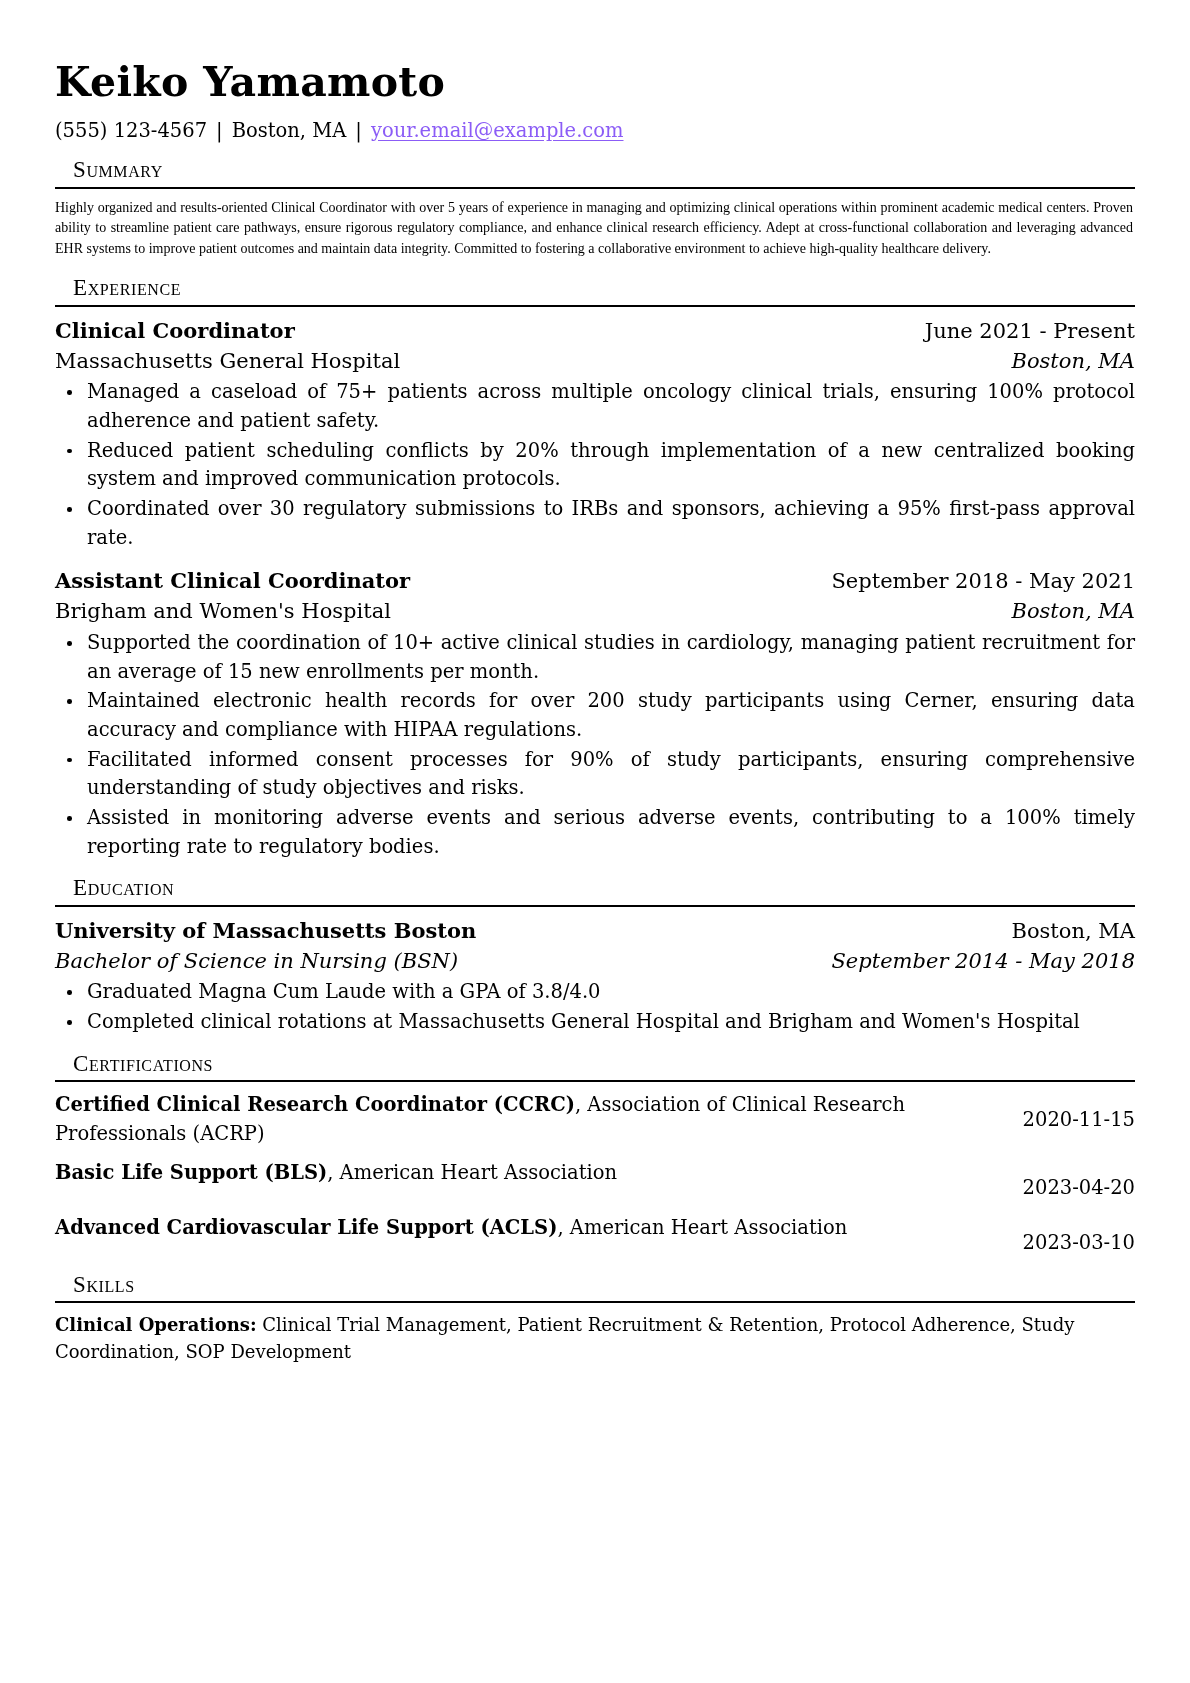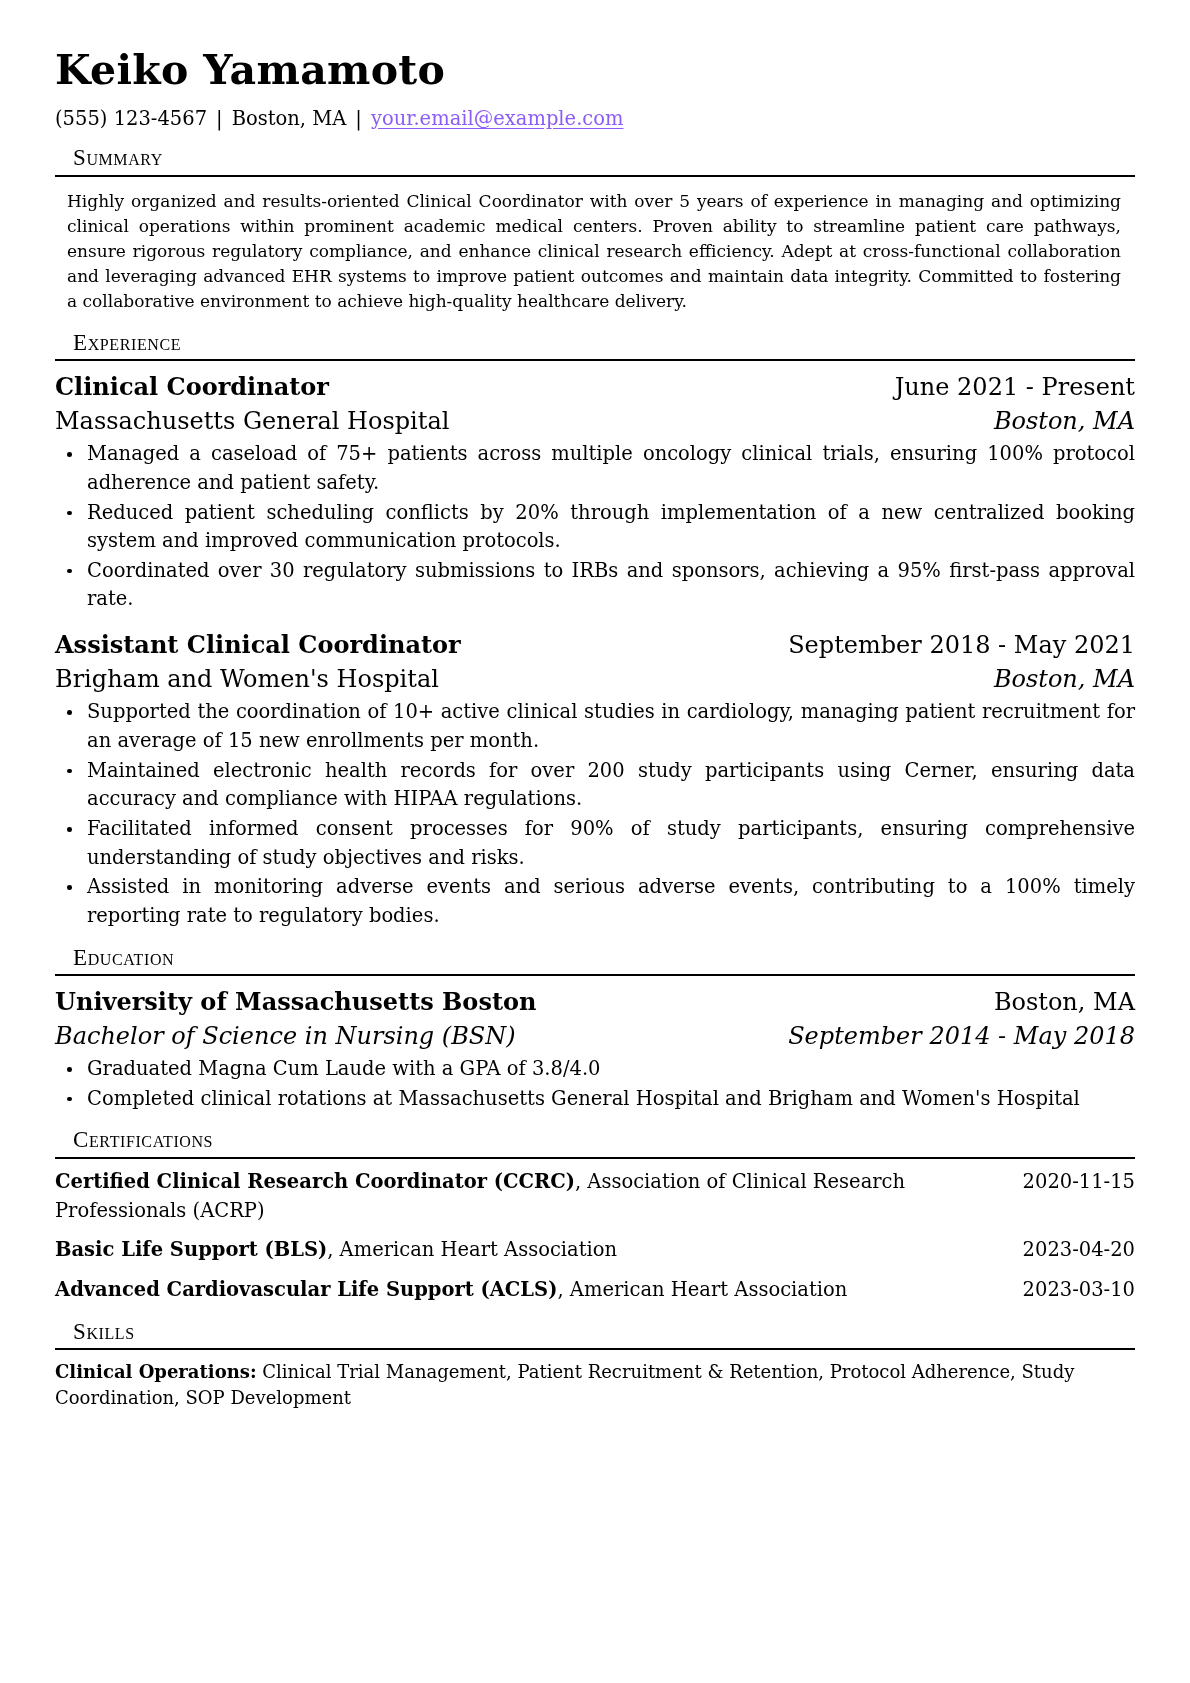--- a/index.html
+++ b/index.html
@@ -11,21 +11,21 @@
     width: 1190px;
     min-height: 1683px;
     font-family: "DejaVu Serif", "Liberation Serif", serif;
     color: #000000;
     -webkit-font-smoothing: antialiased;
   }
   .page {
     width: 1190px;
     min-height: 1683px;
     box-sizing: border-box;
-    padding: 44px 55px 40px 55px;
+    padding: 56px 55px 40px 55px;
     background: #ffffff;
   }
 
   
   .name {
     font-family: "DejaVu Serif", "Liberation Serif", serif;
     font-size: 41px;
     font-weight: bold;
     letter-spacing: 0.3px;
     line-height: 1.12;
@@ -63,41 +63,42 @@
   }
   .rule {
     border: 0;
     border-top: 2.6px solid #000;
     margin: 0 0 9px 0;
     height: 0;
   }
 
   
   .summary {
-    font-size: 17px;
+    font-size: 14px;
     line-height: 1.47;
     text-align: justify;
     text-justify: inter-word;
     hyphens: auto;
-    margin: 12px;
+    margin: 0;
     padding: 0 2px 2px 0;
+    font-family: Liberation Serif, serif;
   }
 
   
   .entry {
     margin-bottom: 6px;
   }
   .entry + .entry {
     margin-top: 14px;
   }
   .entry-row {
     display: flex;
     justify-content: space-between;
     align-items: baseline;
-    font-size: 24px;
+    font-size: 21px;
     line-height: 1.42;
     gap: 20px;
   }
   .entry-row .left  { text-align: left; }
   .entry-row .right { text-align: left; white-space: nowrap; }
   .bold { font-weight: bold; }
   .ital { font-style: italic; }
 
   ul.bullets {
     list-style: none;
@@ -129,20 +130,21 @@
   .cert {
     font-size: 19.5px;
     line-height: 1.47;
     margin: 0 0 11px 0;
     position: relative;
   }
   .cert .cert-date {
     float: right;
     white-space: nowrap;
     margin-left: 16px;
+    margin-top: 15px;
   }
   .cert .cert-name { font-weight: bold; }
   .cert .cert-issuer { font-weight: normal; }
   .cert::after { content: ""; display: block; clear: both; }
 
   
   .skill {
     font-size: 18px;
     line-height: 1.47;
     margin: 0 0 12px 0;

